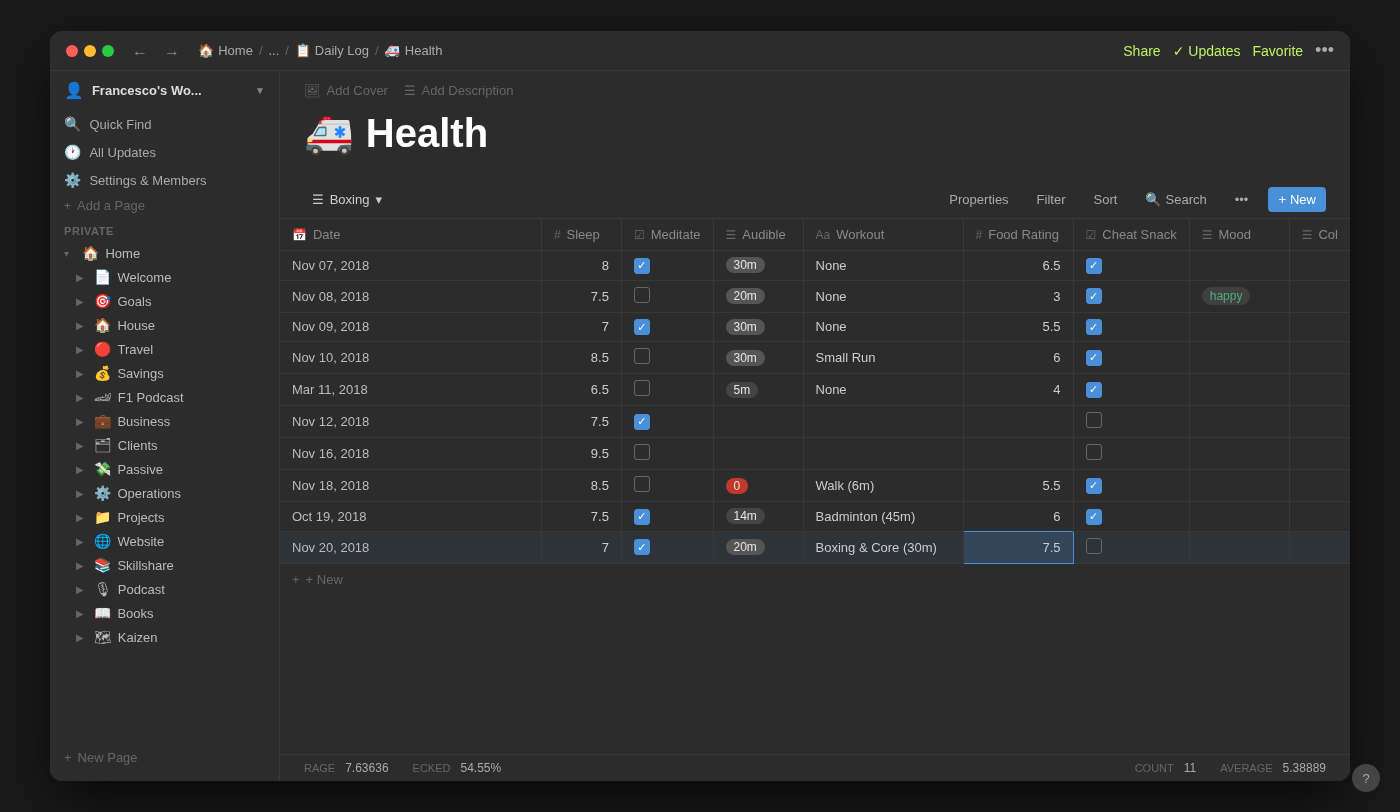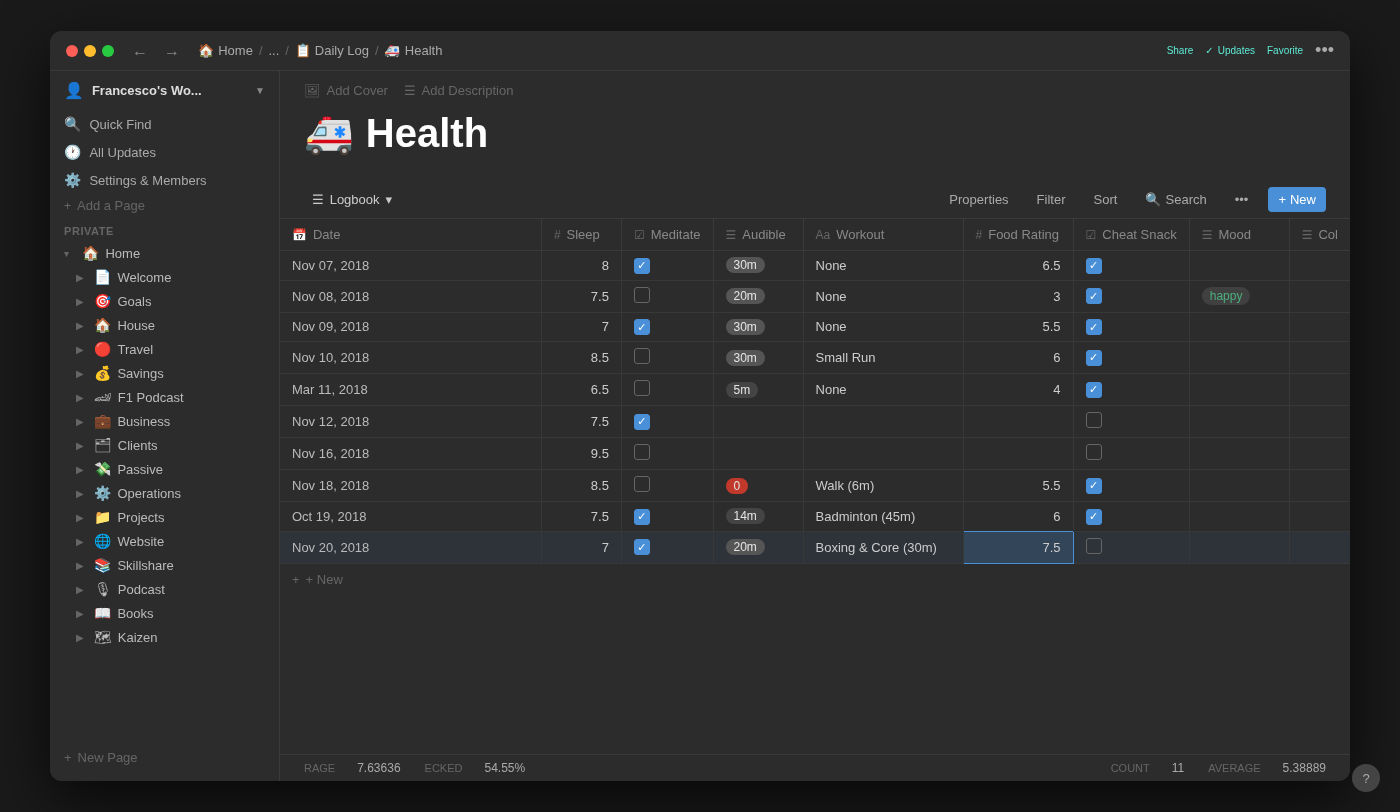--- a/index.html
+++ b/index.html
@@ -76,22 +76,22 @@
       color: #aaa;
     }
     .titlebar-actions {
       display: flex;
       align-items: center;
       gap: 12px;
     }
     .titlebar-btn {
       background: none;
       border: none;
-      color: #5eead4;
-      font-size: 10px;
+      color: #bef264;
+      font-size: 14px;
       cursor: pointer;
       display: flex;
       align-items: center;
       gap: 4px;
     }
     .more-btn {
       color: #aaa;
       font-size: 18px;
       cursor: pointer;
     }
@@ -349,21 +349,21 @@
       display: flex;
       align-items: center;
       gap: 24px;
       font-size: 12px;
       color: #888;
       flex-shrink: 0;
     }
     .stat-group {
       display: flex;
       align-items: center;
-      gap: 22px;
+      gap: 10px;
     }
     .stat-label { color: #666; text-transform: uppercase; font-size: 11px; }
     .stat-value { color: #aaa; font-weight: 500; }
     
     .help-btn {
       position: absolute;
       bottom: 20px;
       right: 20px;
       width: 28px;
       height: 28px;
@@ -540,21 +540,21 @@
         </div>
         <div class="page-title">
           <span class="page-title-emoji">🚑</span>
           <span class="page-title-text">Health</span>
         </div>
       </div>
 
       <div class="db-toolbar">
         <button class="db-view-btn">
           <span>☰</span>
-          <span>Logbook</span>
+          <span>Boxing</span>
           <span>▾</span>
         </button>
         <div class="db-toolbar-spacer"></div>
         <button class="db-tool-btn">Properties</button>
         <button class="db-tool-btn">Filter</button>
         <button class="db-tool-btn">Sort</button>
         <button class="db-tool-btn">
           <span>🔍</span>
           <span>Search</span>
         </button>

